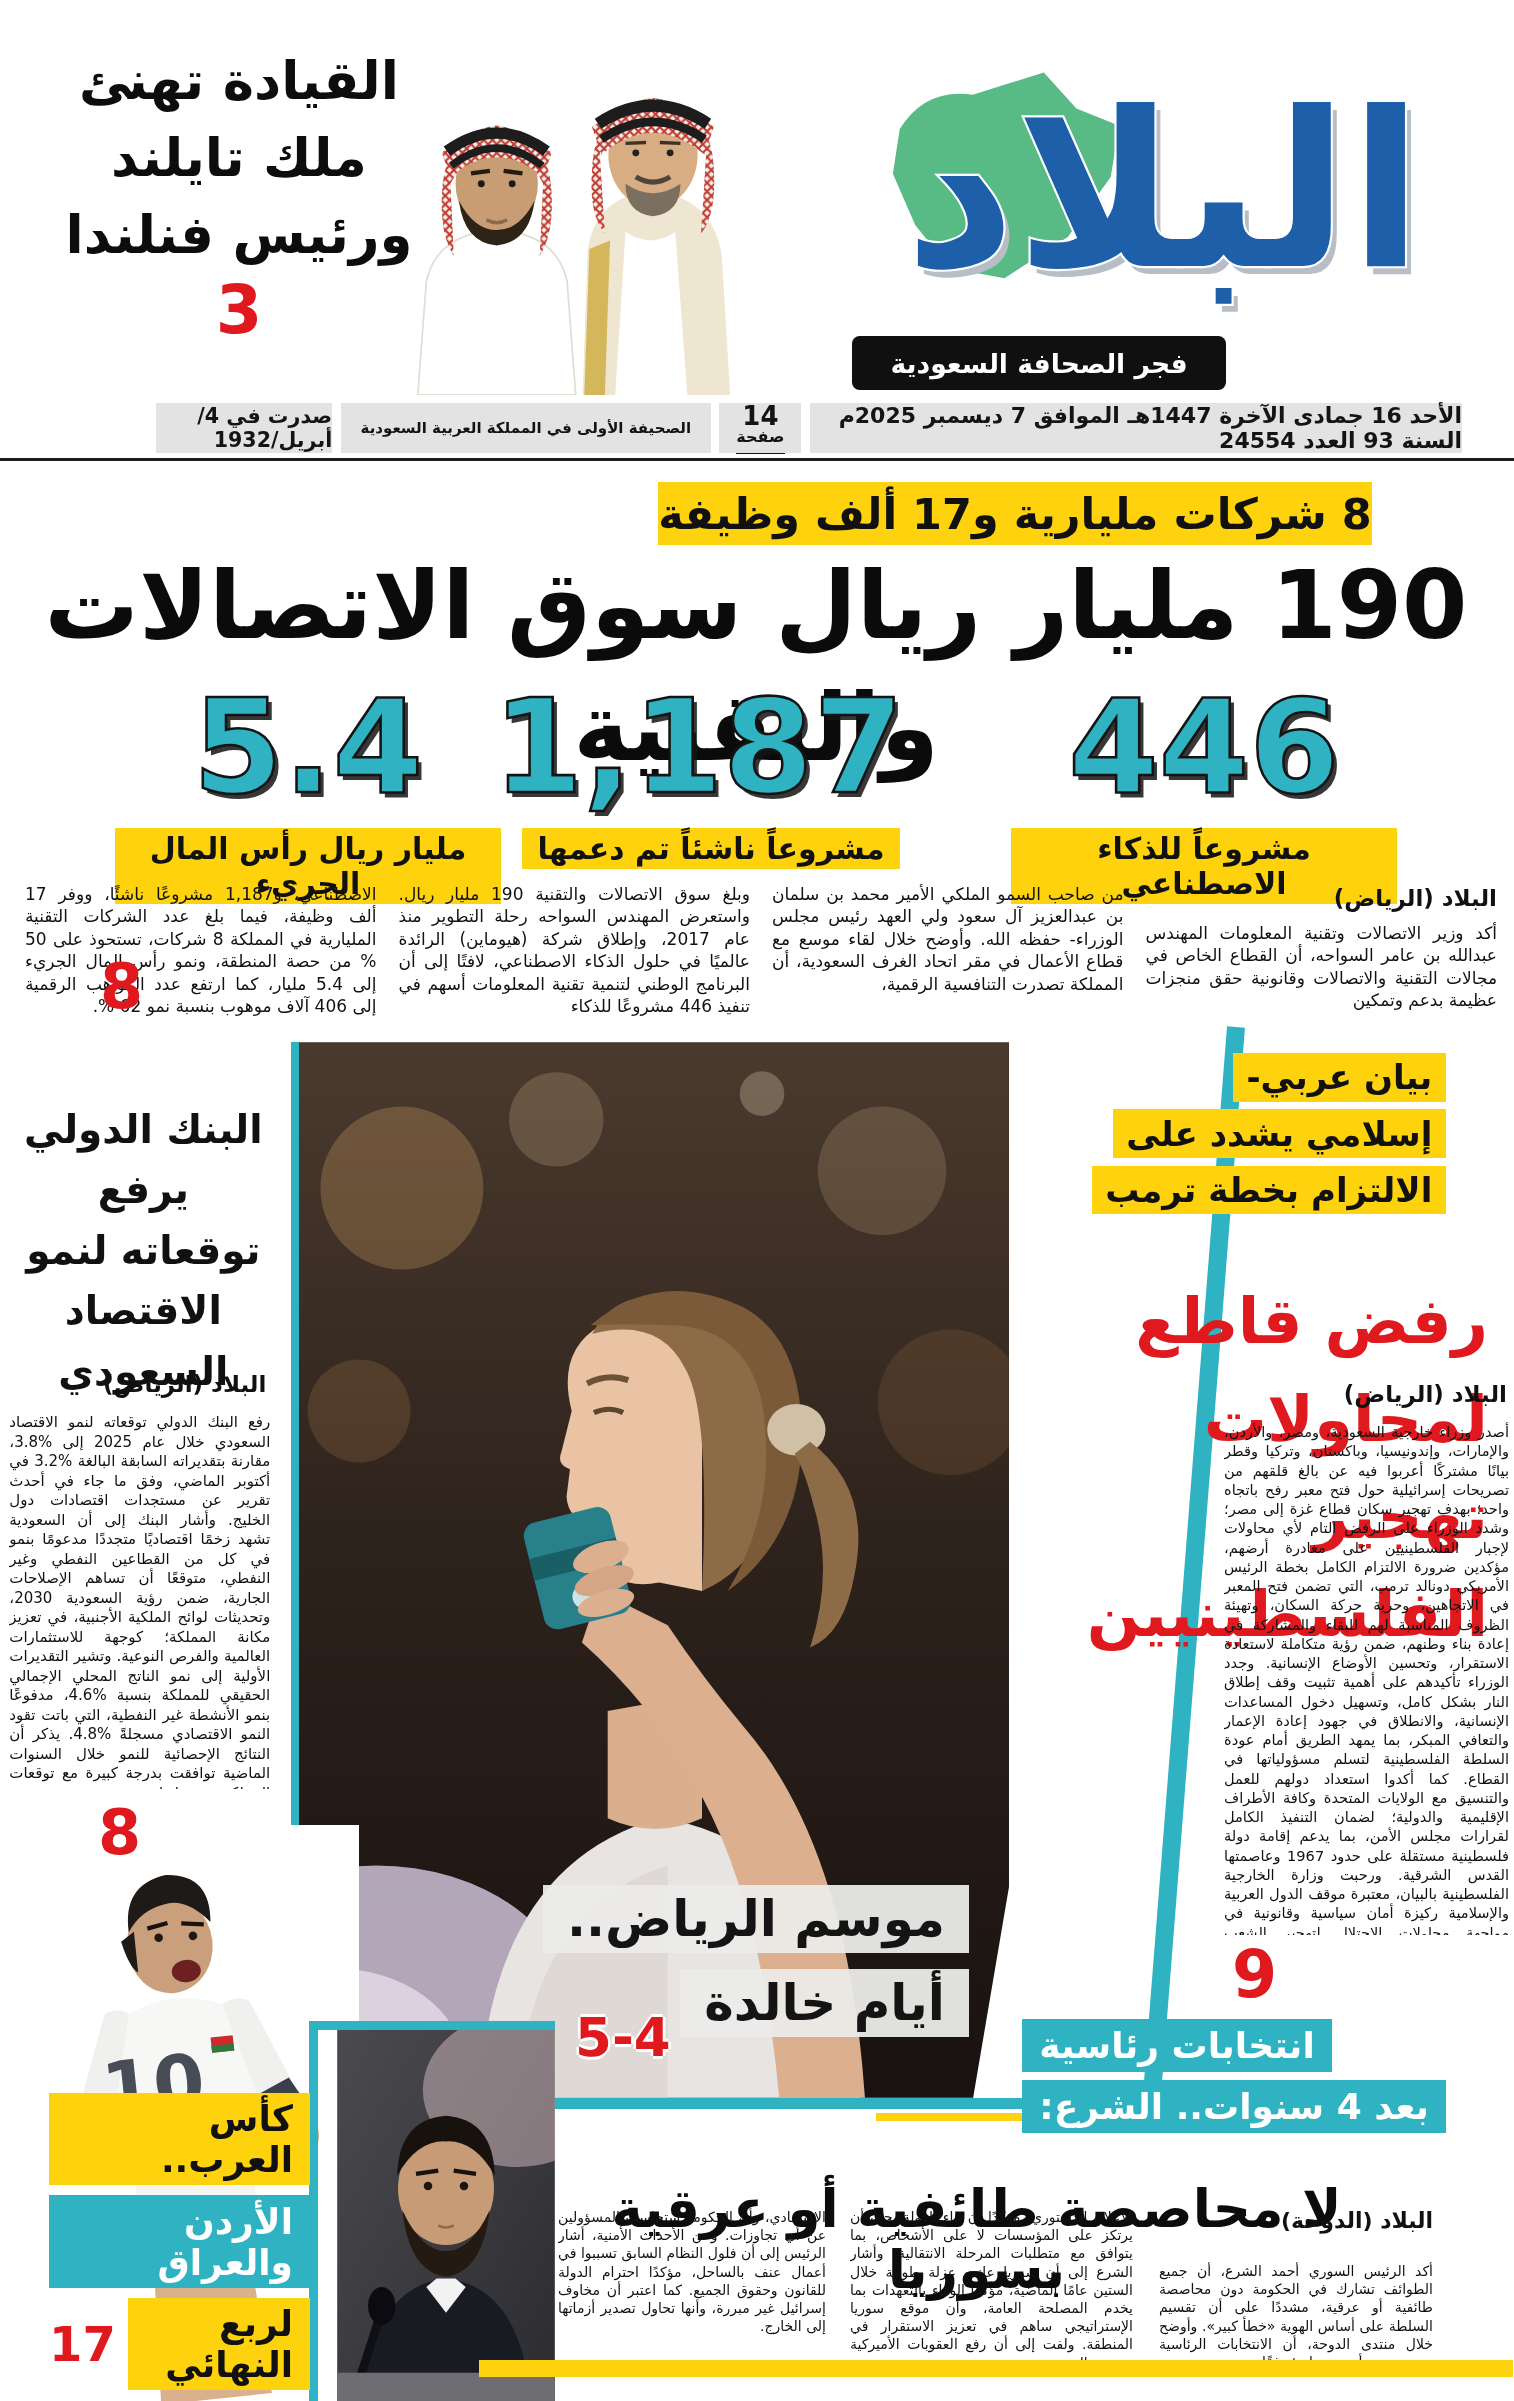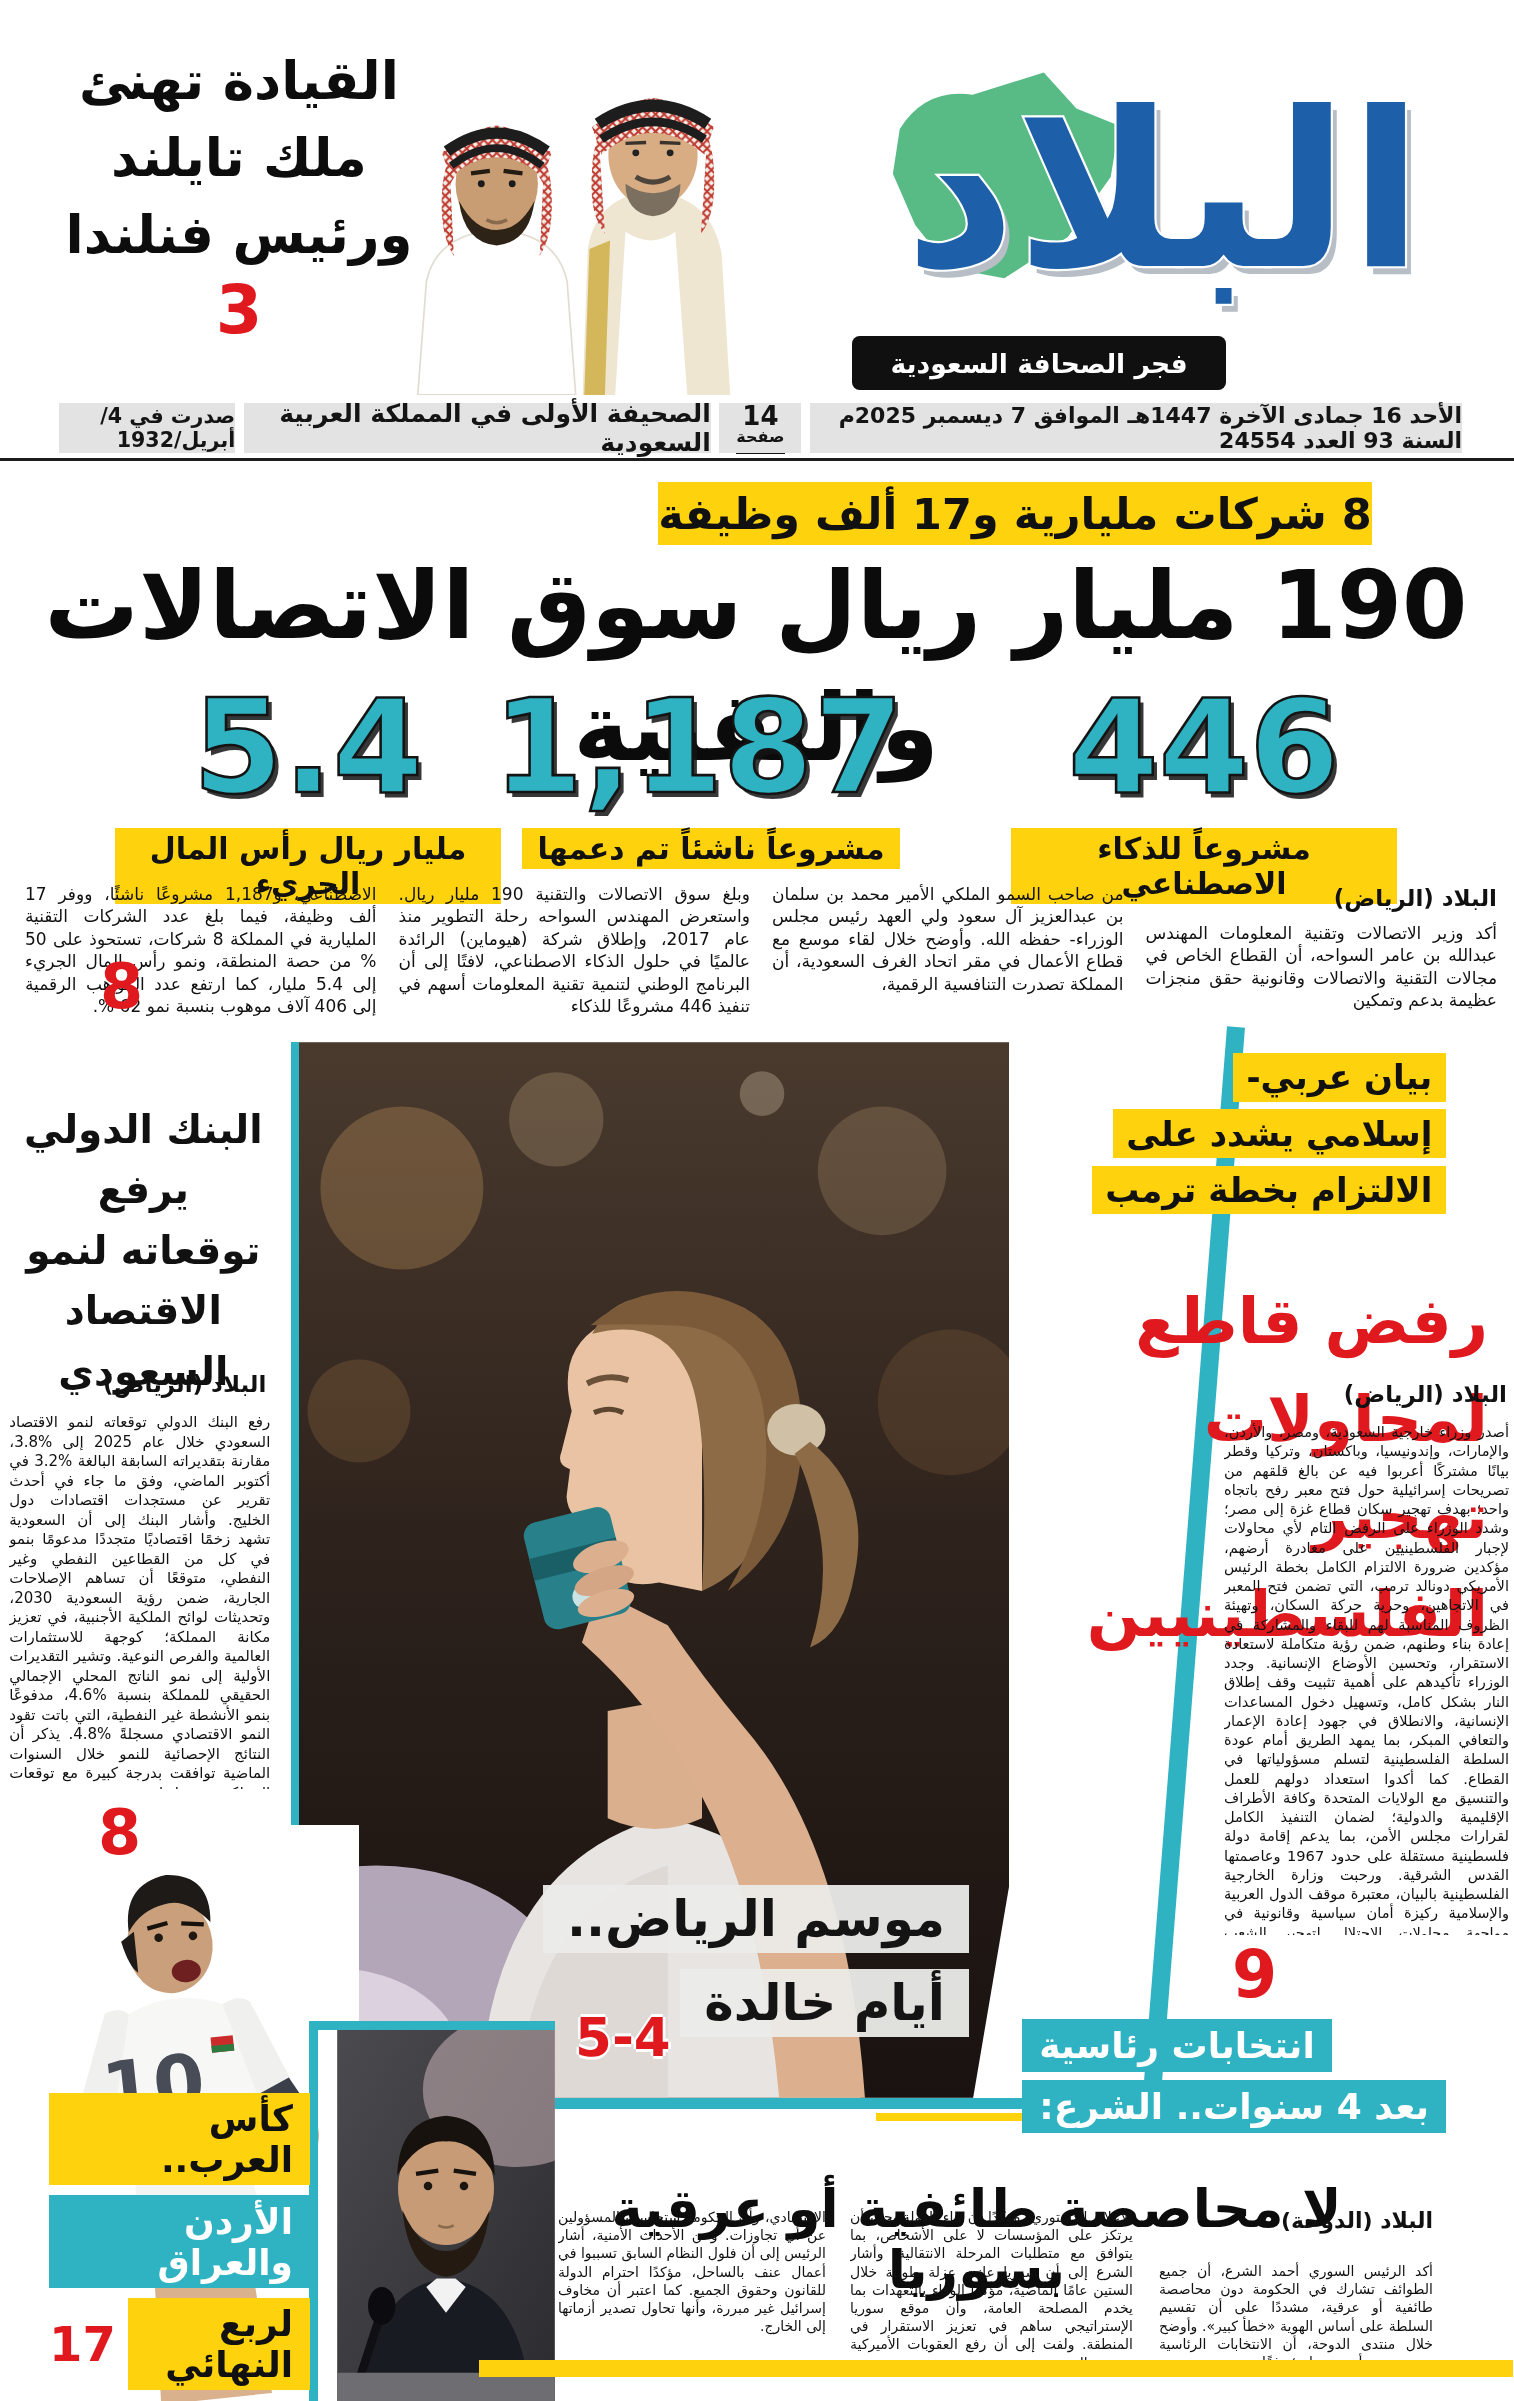--- a/index.html
+++ b/index.html
@@ -16,21 +16,21 @@
   .logo{left:815px;top:8.6px;width:686px;height:319px;}
   .tagline{left:853px;top:336px;width:374px;height:54px;background:#101010;border-radius:7.7px;
            color:#fff;font-size:26.6px;font-weight:bold;display:flex;align-items:center;justify-content:center;}
   
   .datebar{left:51px;top:403px;width:1412px;height:50px;display:flex;flex-direction:row;gap:8.6px;}
   .dcell{background:#e3e3e3;display:flex;align-items:center;justify-content:center;font-weight:bold;color:#141414;}
   .d-date{width:652px;font-size:22px;}
   .d-pages{width:82px;flex-direction:column;line-height:1;}
   .d-pages .n{font-size:26px;}
   .d-pages .w{font-size:16px;border-bottom:1.7px solid #141414;padding-bottom:8px;}
-  .d-first{width:467px;font-size:25px;}
+  .d-first{width:370px;font-size:15px;}
   .d-est{width:176px;font-size:20.6px;}
   .rule{left:0;top:458px;width:1515px;height:2.6px;background:#1c1c1c;}
   
   .kicker{left:659px;top:482px;width:714px;height:63px;background:#ffd20e;display:flex;
           align-items:center;justify-content:center;font-size:43px;font-weight:bold;}
   .mainhead{left:17px;top:545px;width:1480px;text-align:center;font-size:94px;font-weight:bold;
             letter-spacing:-1.7px;color:#0b0b0b;line-height:1.3;}
   .stat{top:679px;width:386px;text-align:center;}
   .stat .num{font-size:130px;line-height:1.05;font-weight:bold;color:#2fb3c3;
              -webkit-text-stroke:2.6px #141414;text-shadow:4.3px 5.1px 0 rgba(20,20,20,.85);}

